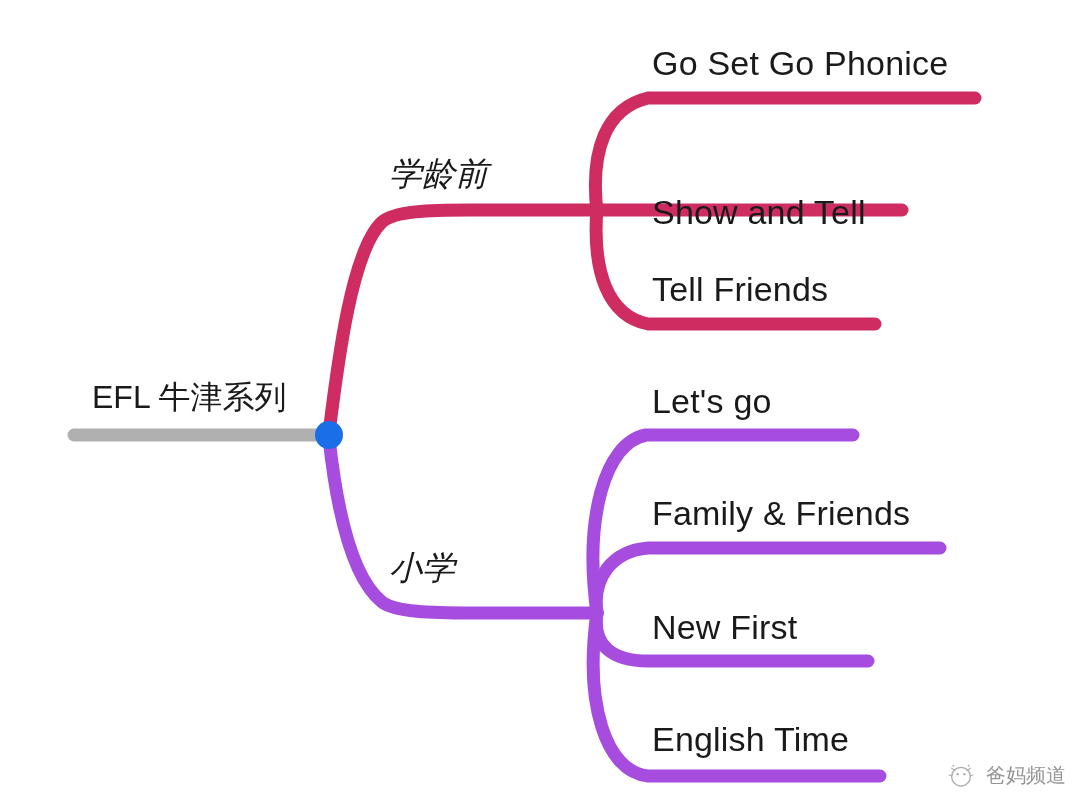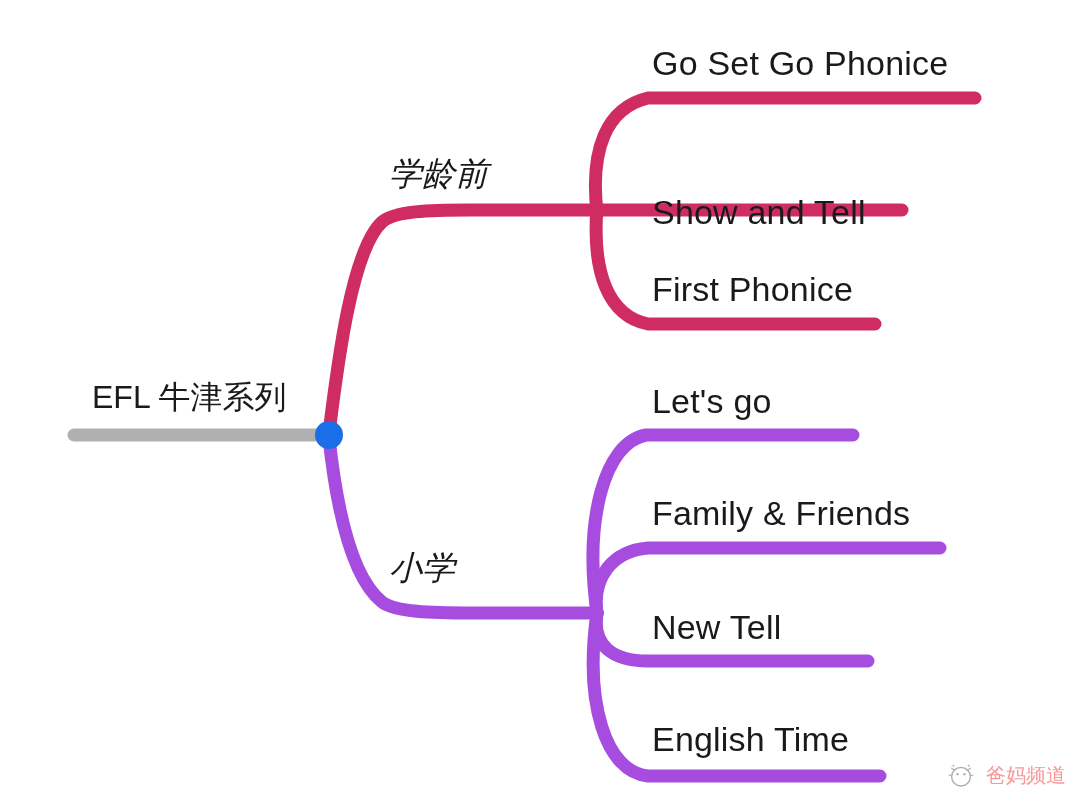--- a/index.html
+++ b/index.html
@@ -45,21 +45,21 @@
     position: absolute;
     right: 14px;
     bottom: 18px;
     display: flex;
     align-items: center;
     gap: 8px;
     opacity: 0.55;
   }
   #watermark .wm-text {
     font-size: 20px;
-    color: #ef4444;
+    color: #404040;
     white-space: nowrap;
   }
   .wm-logo {
     width: 34px;
     height: 34px;
     display: block;
   }
 </style>
 </head>
 <body>
@@ -94,27 +94,27 @@
   <div class="node-label root-label" style="left:92px; top:381px;">EFL 牛津系列</div>
 
   <div class="node-label branch-label" style="left:389px; top:157px;">学龄前</div>
 
   <div class="node-label branch-label" style="left:389px; top:551px;">小学</div>
 
   <div class="node-label leaf-label" style="left:652px; top:46px;">Go Set Go Phonice</div>
 
   <div class="node-label leaf-label" style="left:652px; top:159px;margin-top:36px;">Show and Tell</div>
 
-  <div class="node-label leaf-label" style="left:652px; top:272px;">First Phonice</div>
+  <div class="node-label leaf-label" style="left:652px; top:272px;">Tell Friends</div>
 
   <div class="node-label leaf-label" style="left:652px; top:384px;">Let's go</div>
 
   <div class="node-label leaf-label" style="left:652px; top:496px;">Family &amp; Friends</div>
 
-  <div class="node-label leaf-label" style="left:652px; top:610px;">New Tell</div>
+  <div class="node-label leaf-label" style="left:652px; top:610px;">New First</div>
 
   <div class="node-label leaf-label" style="left:652px; top:722px;">English Time</div>
 
   <div id="watermark">
     <svg class="wm-logo" viewBox="0 0 40 40">
       <circle cx="20" cy="22" r="11" fill="none" stroke="#6b6b6b" stroke-width="1.6"></circle>
       <circle cx="16" cy="19" r="1.4" fill="#6b6b6b"></circle>
       <circle cx="24" cy="19" r="1.4" fill="#6b6b6b"></circle>
       <path d="M 9 12 L 13 15" stroke="#6b6b6b" stroke-width="1.3" stroke-linecap="round"></path>
       <path d="M 31 12 L 27 15" stroke="#6b6b6b" stroke-width="1.3" stroke-linecap="round"></path>

